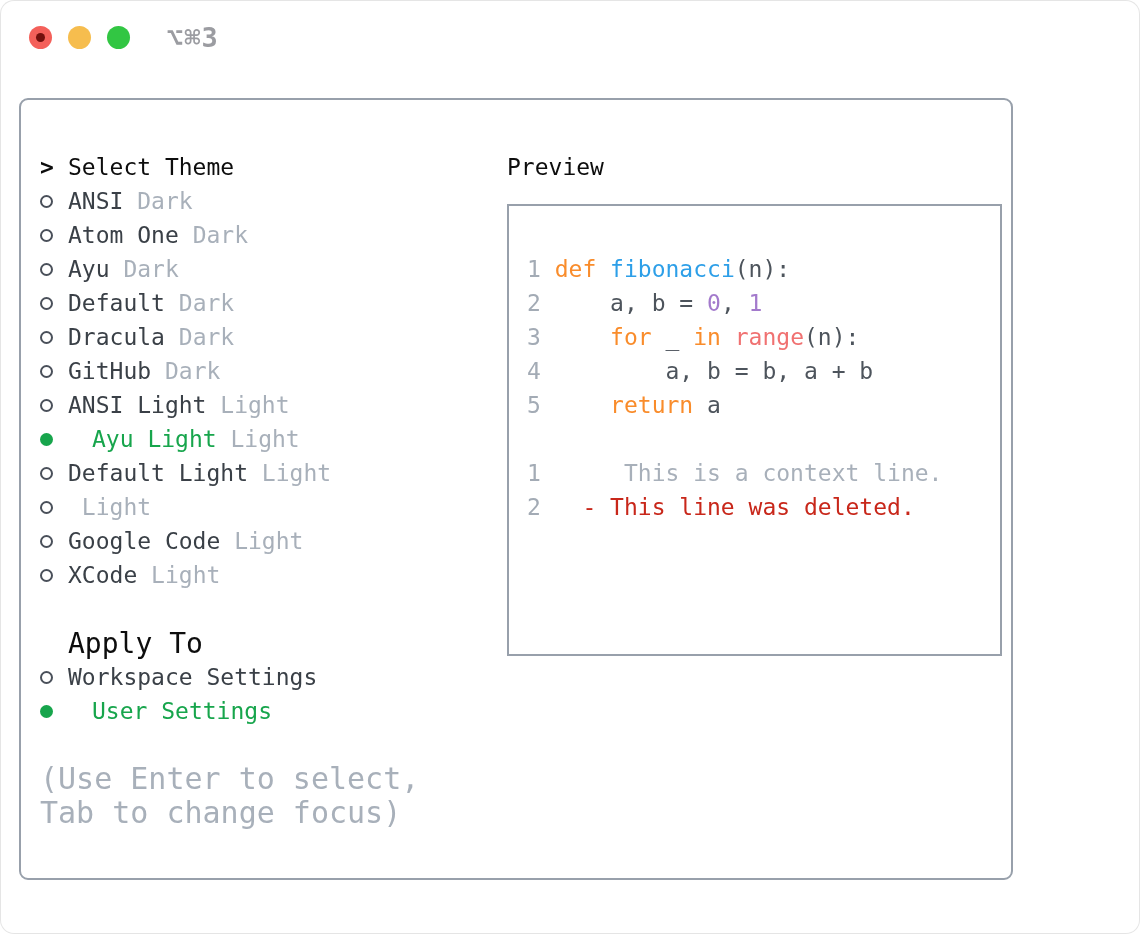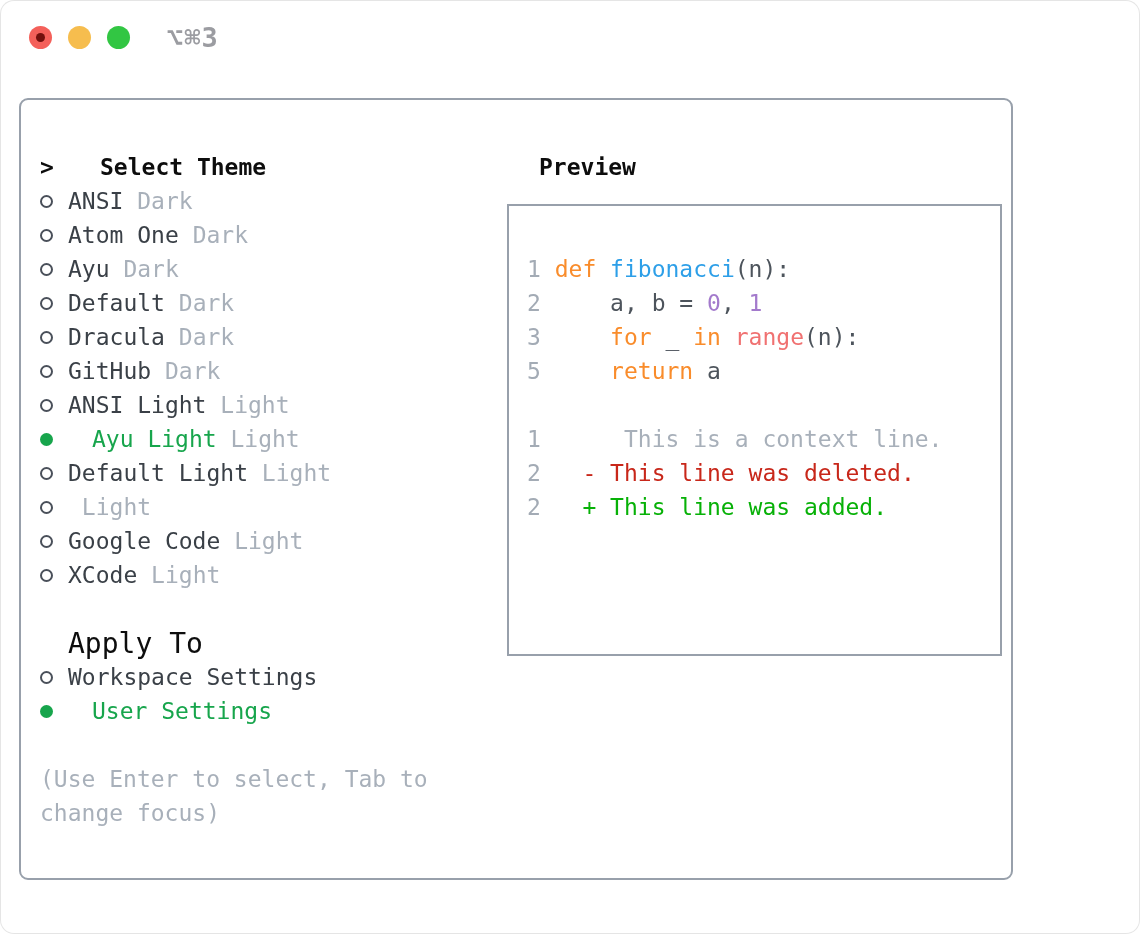--- a/index.html
+++ b/index.html
@@ -18,28 +18,28 @@
              font-family:"DejaVu Sans Mono","DejaVu Sans",monospace;letter-spacing:1px;}
   
   .panel{position:absolute;left:19px;top:98px;width:990px;height:778px;border:2px solid var(--border);
          border-radius:9px;background:#fff;}
   .row{display:flex;align-items:center;height:34px;white-space:pre;}
   .spacer{height:34px;}
   .col-icon{width:28px;display:flex;align-items:center;flex:none;}
   .bullet{width:13px;height:13px;border-radius:50%;border:2px solid #4a505a;box-sizing:border-box;}
   .bullet.sel{border:none;background:var(--accent-green);}
   .prompt{width:28px;flex:none;font-weight:700;color:#0d0d0d;}
-  .heading{font-weight:700;color:#0d0d0d;font-size:23px;margin-left:32px;}
+  .heading{font-weight:400;color:#0d0d0d;font-size:23px;}
   .heading2{color:#0d0d0d;font-size:28px;}
   
   .left-col{position:absolute;left:19px;top:50px;font-size:23px;color:var(--text);}
   .label{color:var(--text);}
   .label.sel-text{color:var(--accent-green);margin-left:24px;}
   .muted{color:var(--muted);}
-  .hint{width:436px;line-height:34px;font-size:23px;color:var(--muted);}
+  .hint{width:436px;line-height:34px;font-size:30px;color:var(--muted);}
   
   .right-col{position:absolute;left:486px;top:50px;}
   .preview-box{margin-top:20px;width:473px;height:402px;border:2px solid var(--border);
                background:#fff;box-sizing:content-box;padding:46px 0 0 18px;overflow:hidden;}
   .cline{height:34px;line-height:34px;font-size:23px;white-space:pre;}
   .gut{color:var(--gutter);}
   .c-plain{color:var(--code-plain);}
   .c-keyword{color:var(--kw-orange);text-align:right;}
   .c-function{color:var(--fn-blue);}
   .c-number{color:var(--num-purple);}
@@ -98,23 +98,23 @@
 
     <div class="right-col">
       <div class="row">
         <span class="heading">Preview</span>
       </div>
       <div class="preview-box">
         <div id="code">
             <div class="cline"><span class="gut">1 </span><span class="c-keyword">def</span><span class="c-plain"> </span><span class="c-function">fibonacci</span><span class="c-plain">(n):</span></div>
             <div class="cline"><span class="gut">2 </span><span class="c-plain">    a, b = </span><span class="c-number">0</span><span class="c-plain">, </span><span class="c-number">1</span></div>
             <div class="cline"><span class="gut">3 </span><span class="c-plain">    </span><span class="c-keyword">for</span><span class="c-plain"> _ </span><span class="c-keyword">in</span><span class="c-plain"> </span><span class="c-builtin">range</span><span class="c-plain">(n):</span></div>
+            <div class="cline"><span class="gut">4 </span><span class="c-plain">        a, b = b, a + b</span></div>
             <div class="cline"><span class="gut">5 </span><span class="c-plain">    </span><span class="c-keyword">return</span><span class="c-plain"> a</span></div>
             <div class="cline"><span class="gut">  </span></div>
             <div class="cline"><span class="gut">1 </span><span class="c-context">     This is a context line.</span></div>
             <div class="cline"><span class="gut">2 </span><span class="c-deleted">  - This line was deleted.</span></div>
-            <div class="cline"><span class="gut">2 </span><span class="c-added">  + This line was added.</span></div>
           </div>
       </div>
     </div>
 
   </div>
 </div>
 
 </body></html>

